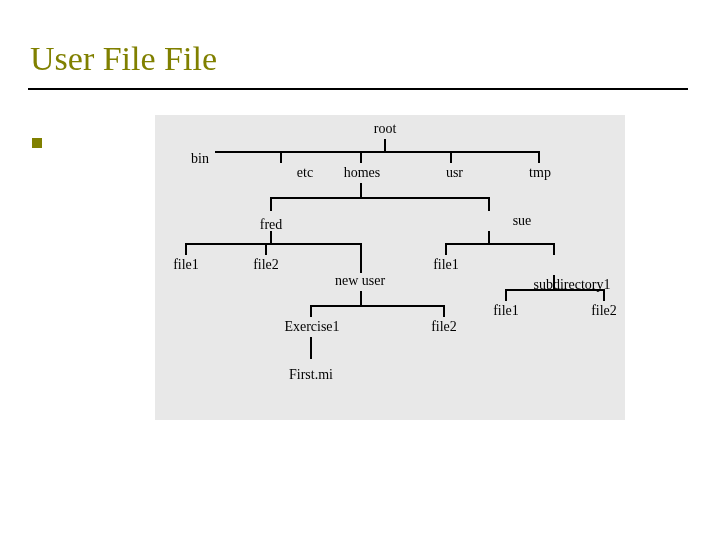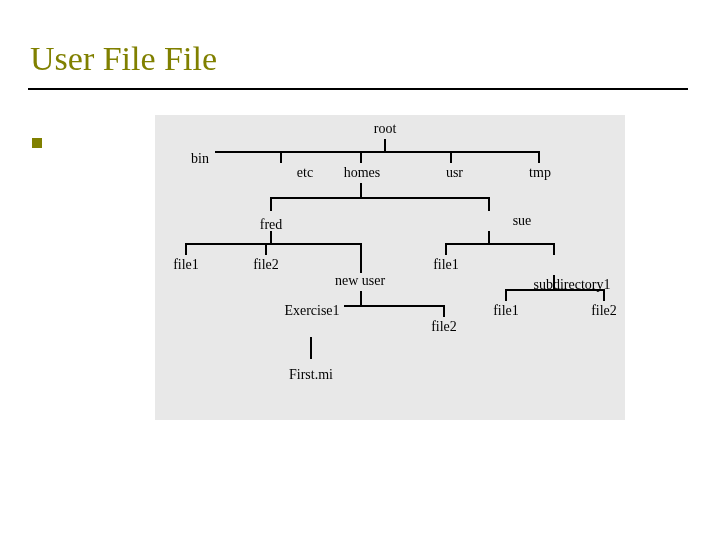--- a/index.html
+++ b/index.html
@@ -126,21 +126,21 @@
   <div class="node" style="left:371px; top:142px; width:92px;margin-top:20px;">subdirectory1</div>
 
   <div class="line" style="left:205px; top:140px; width:2px; height:18px;"></div>
   <div class="line" style="left:205px; top:176px; width:2px; height:14px;"></div>
 
   <div class="line" style="left:155px; top:190px; width:135px; height:2px;"></div>
 
   <div class="line" style="left:155px; top:190px; width:2px; height:12px;"></div>
   <div class="line" style="left:288px; top:190px; width:2px; height:12px;"></div>
 
-  <div class="node" style="left:125px; top:188px; width:64px;">Exercise1</div>
+  <div class="node" style="left:125px; top:204px; width:64px;">Exercise1</div>
   <div class="node" style="left:273px; top:204px; width:32px;">file2</div>
 
   <div class="line" style="left:155px; top:222px; width:2px; height:22px;"></div>
   <div class="node" style="left:128px; top:252px; width:56px;">First.mi</div>
 
   <div class="line" style="left:398px; top:160px; width:2px; height:14px;"></div>
 
   <div class="line" style="left:350px; top:174px; width:100px; height:2px;"></div>
 
   <div class="line" style="left:350px; top:174px; width:2px; height:12px;"></div>

